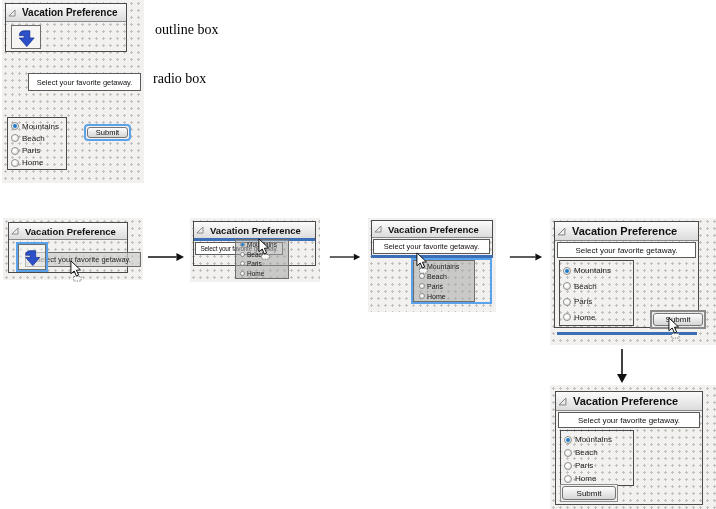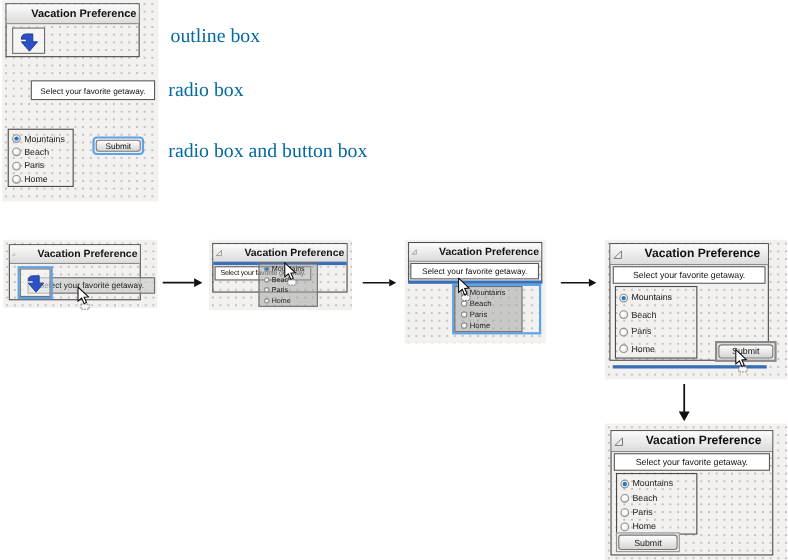--- a/index.html
+++ b/index.html
@@ -11,21 +11,21 @@
   }
   .abs { position: absolute; }
   .canvas {
     position: absolute;
     background-color: #f2f1ef;
     background-image: radial-gradient(circle, #c2c0bc 1px, rgba(0,0,0,0) 1.1px);
     background-size: 7px 7px;
   }
   .panel { position: absolute; border: 1px solid #4a4a4a; }
   .phdr {
-    display: flex; align-items: center; gap: 20px; padding: 0 2px;
+    display: flex; align-items: center; gap: 6px; padding: 0 2px;
     background: linear-gradient(#fbfbfb, #dcdcdc);
     border-bottom: 1px solid #8a8a8a;
     font-weight: bold; color: #111; white-space: nowrap; overflow: hidden;
   }
   .hdr-sm { height: 17px; font-size: 9.5px; }
   .hdr-lg { height: 19px; font-size: 11px; }
   .tbox {
     position: absolute; background: #ffffff; border: 1px solid #5a5a5a;
     display: flex; align-items: center; justify-content: center;
     white-space: nowrap; color: #111;
@@ -50,21 +50,21 @@
   }
   .focusring { position: absolute; border: 2px solid #5aa2ea; border-radius: 4px; padding: 1px; }
   .ghost {
     position: absolute; border: 1px solid #6e6e6e;
     background: rgba(168,168,168,0.55); color: #222;
   }
   .selring { position: absolute; border: 2px solid #5aa2ea; }
   .bline { position: absolute; height: 3px; background: #3a6fb5; }
   .legend {
     position: absolute; font-family: "Liberation Serif", serif;
-    font-size: 18px; color: #0369a1; white-space: nowrap;
+    font-size: 14px; color: #000000; white-space: nowrap;
   }
   .iconbox {
     position: absolute; border: 1px solid #6e6e6e; background: rgba(246,245,243,0.55);
     display: flex; align-items: center; justify-content: center;
   }
   svg { display: block; }
 </style>
 </head>
 <body>
 
@@ -129,21 +129,20 @@
       <span>Paris</span>
     </div>
     <div class="rrow" style="height:13px; font-size:8px">
       <span class="rb rb-lg"></span>
       <span>Home</span>
     </div>
   </div>
   <div class="focusring" style="left:84px; top:124px; width:47px; height:17px">
     <div class="btn" style="width:100%; height:100%; font-size:7.5px">Submit</div>
   </div>
-  <div class="legend" style="left:153px; top:127px">radio box and button box</div>
 
   <div class="canvas" style="left:3px; top:218px; width:140px; height:62px"></div>
   <div class="panel" style="left:8px; top:222px; width:120px; height:51px">
     <div class="phdr hdr-sm">
       <svg width="8" height="8">
           <use href="#sym-tri"></use>
         </svg>
       <span>Vacation Preference</span>
     </div>
   </div>

